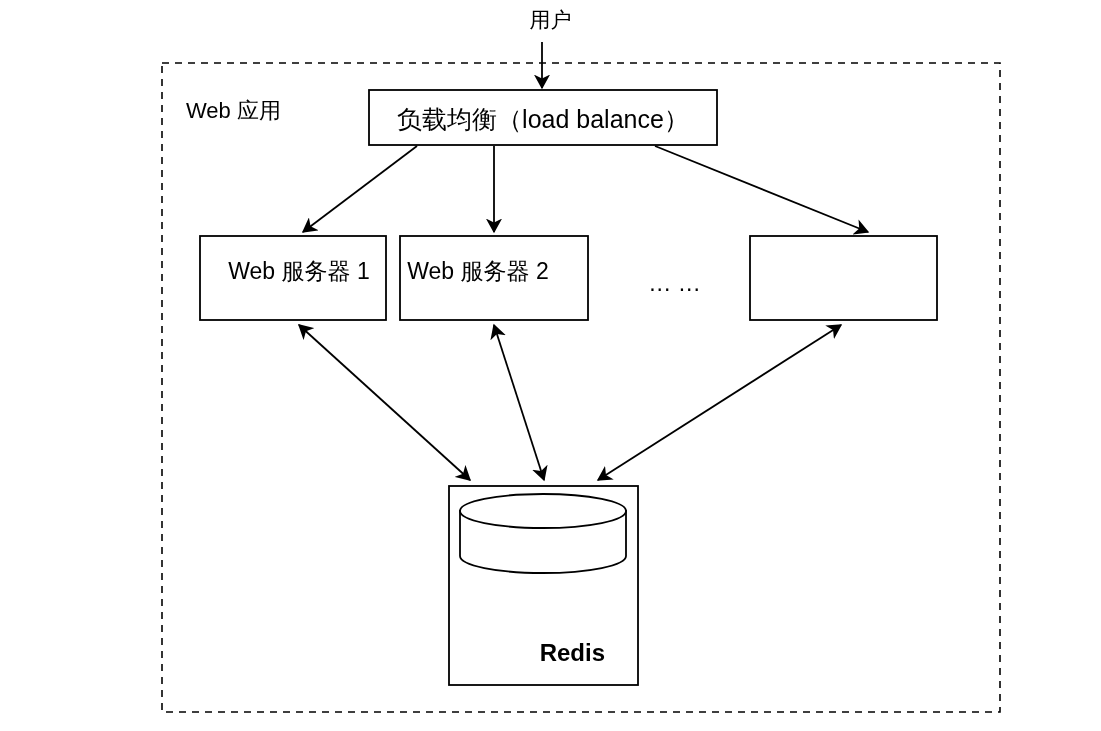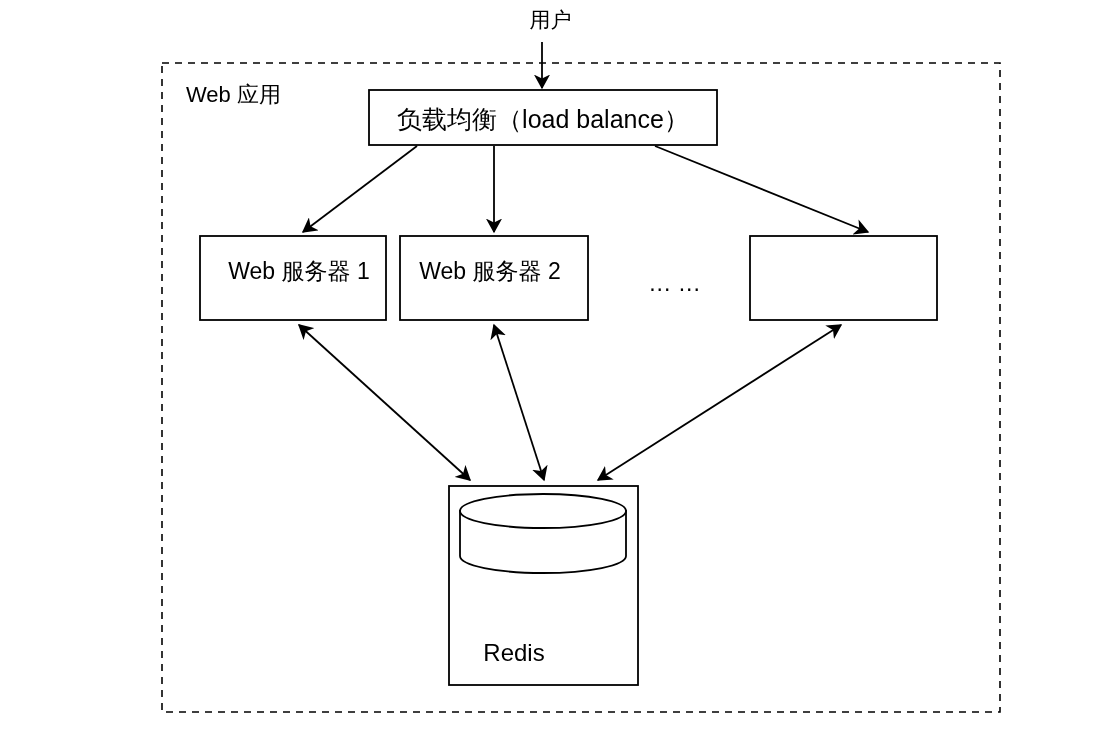--- a/index.html
+++ b/index.html
@@ -35,56 +35,58 @@
   }
   .user-label {
     left: 0;
     top: 6px;
     width: 1101px;
     font-size: 21px;
     text-align: center;
   }
   .boundary-label {
     left: 186px;
-    top: 80px;
+    top: 96px;
     font-size: 22px;
     text-align: left;
   }
   .lb-label {
     left: 369px;
     top: 103px;
     width: 348px;
     font-size: 25px;
     text-align: center;
   }
   .ws-label {
     font-size: 23px;
     top: 256px;
   }
   .ws1-label { left: 200px; width: 198px; }
-  .ws2-label { left: 412px; width: 156px; }
+  .ws2-label { left: 400px; width: 156px; }
   .wsn-label { left: 750px; width: 187px; }
   .ellipsis-label {
     left: 620px;
     top: 270px;
     width: 110px;
     font-size: 23px;
     letter-spacing: 1px;
   }
   .session-label {
     left: 460px;
     top: 531px;
     width: 167px;
     font-size: 24px;
   }
   .redis-label {
-    left: 432px;
+    left: 441px;
     top: 639px;
     width: 164px;
     font-size: 24px;
+    text-align: right;
+    font-weight: bold;
   }
 </style>
 </head>
 <body>
 
 <div id="canvas">
 
   <svg class="svg-layer" viewBox="0 0 1101 731">
     <defs>
       <marker id="arrowhead" viewBox="0 0 12 12" refX="10" refY="6" markerWidth="9" markerHeight="9" orient="auto-start-reverse">

